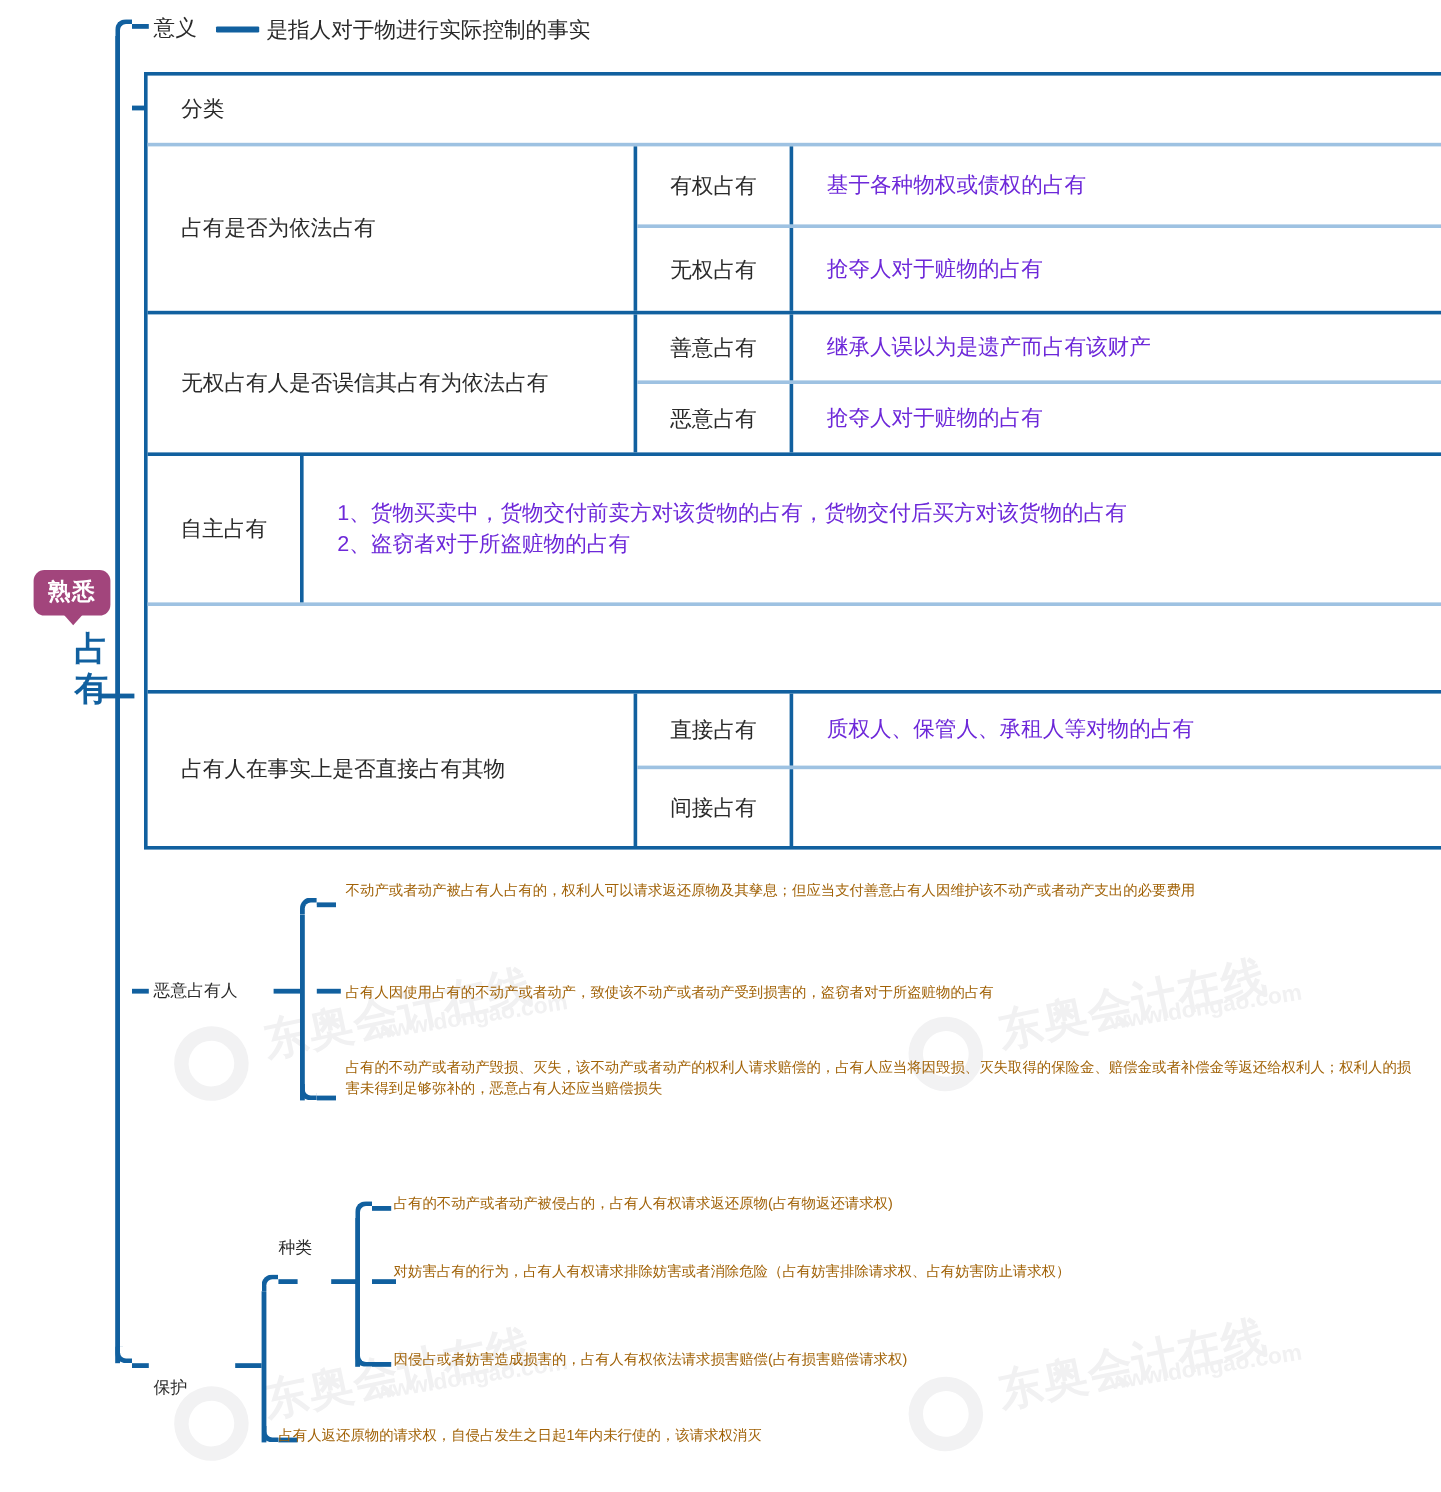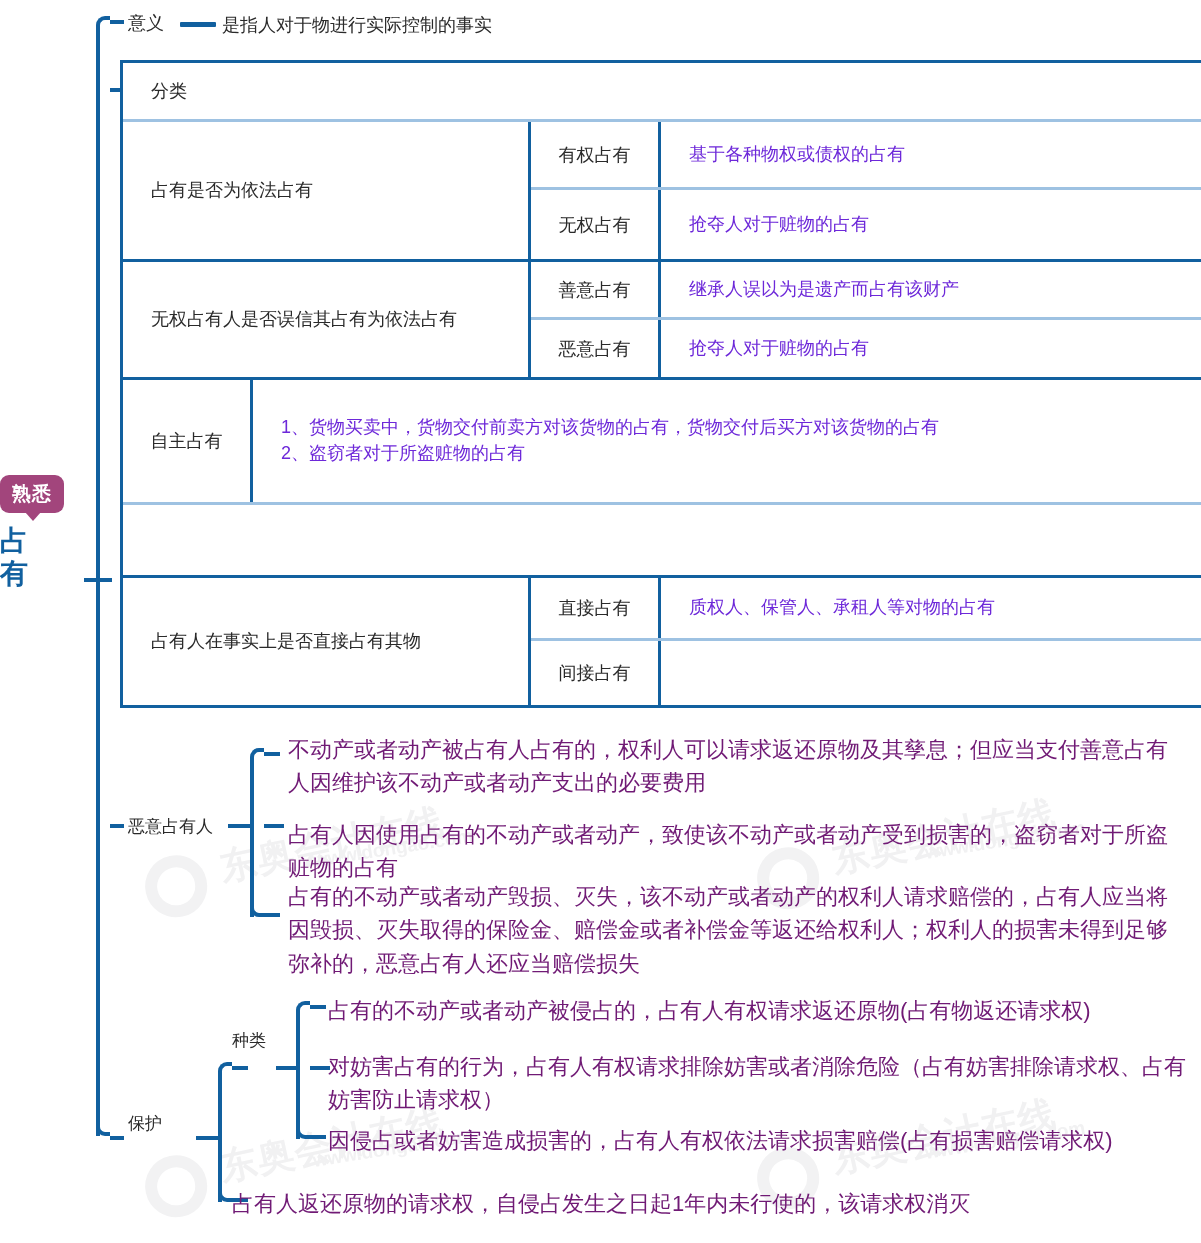--- a/index.html
+++ b/index.html
@@ -53,21 +53,21 @@
   }
 
   
   #content { position: absolute; inset: 0; z-index: 2; }
 
   
   #root-block {
     position: absolute;
     left: 0px; top: 475px;
     width: 92px;
-    text-align: left;
+    text-align: right;
   }
   #level-badge {
     position: relative;
     display: inline-block;
     background: #a2457c;
     color: #ffffff;
     font-size: 19px;
     font-weight: 700;
     line-height: 1;
     padding: 9px 12px 10px 12px;
@@ -98,21 +98,21 @@
   .cap-tl, .cap-bl {
     position: absolute; width: 14px; height: 14px;
     border-color: #11609f; border-style: solid;
   }
   .cap-tl { border-width: 4px 0 0 4px; border-top-left-radius: 9px; }
   .cap-bl { border-width: 0 0 4px 4px; border-bottom-left-radius: 9px; }
 
   
   .branch-label {
     position: absolute;
-    font-size: 17px;
+    font-size: 14px;
     color: #2a2a2a;
     white-space: nowrap;
     line-height: 1;
   }
 
   
   #meaning-text {
     position: absolute;
     left: 222px; top: 13px;
     font-size: 18px;
@@ -173,22 +173,22 @@
     display: flex; align-items: center;
     padding: 0 14px 0 28px;
     font-size: 18px; color: #6d28d9;
     line-height: 1.42;
     white-space: pre-line;
   }
 
   
   .body-text {
     position: absolute;
-    font-size: 22px;
-    color: #701a75;
+    font-size: 12px;
+    color: #a16207;
     line-height: 1.52;
   }
 </style>
 </head>
 <body>
 
 <div id="watermarks">
   <div class="wm" style="left:218px; top:122px;">
     <span class="wm-ring"></span>
     <span class="wm-cn">东奥会计在线</span>
@@ -251,21 +251,21 @@
   <div class="branch-label" style="left:128px; top:14px; font-size:18px;">意义</div>
   <div id="meaning-dash"></div>
   <div id="meaning-text">是指人对于物进行实际控制的事实</div>
 
   <div class="hline" style="left:110px; top:88px; width:12px;"></div>
 
   <div class="hline" style="left:110px; top:824px; width:14px;"></div>
   <div class="branch-label" style="left:128px; top:818px;">恶意占有人</div>
 
   <div class="hline" style="left:110px; top:1136px; width:14px;"></div>
-  <div class="branch-label" style="left:128px; top:1115px;">保护</div>
+  <div class="branch-label" style="left:128px; top:1149px;">保护</div>
 
   <div id="table">
     <div id="table-head">分类</div>
 
     <div class="trow sep" style="top:59px; height:140px;">
       <div class="tcat">占有是否为依法占有</div>
       <div class="tsubs">
         <div class="tsub sep" style="height:68px;">
           <div class="tsub-name">有权占有</div>
           <div class="tsub-desc">基于各种物权或债权的占有</div>

